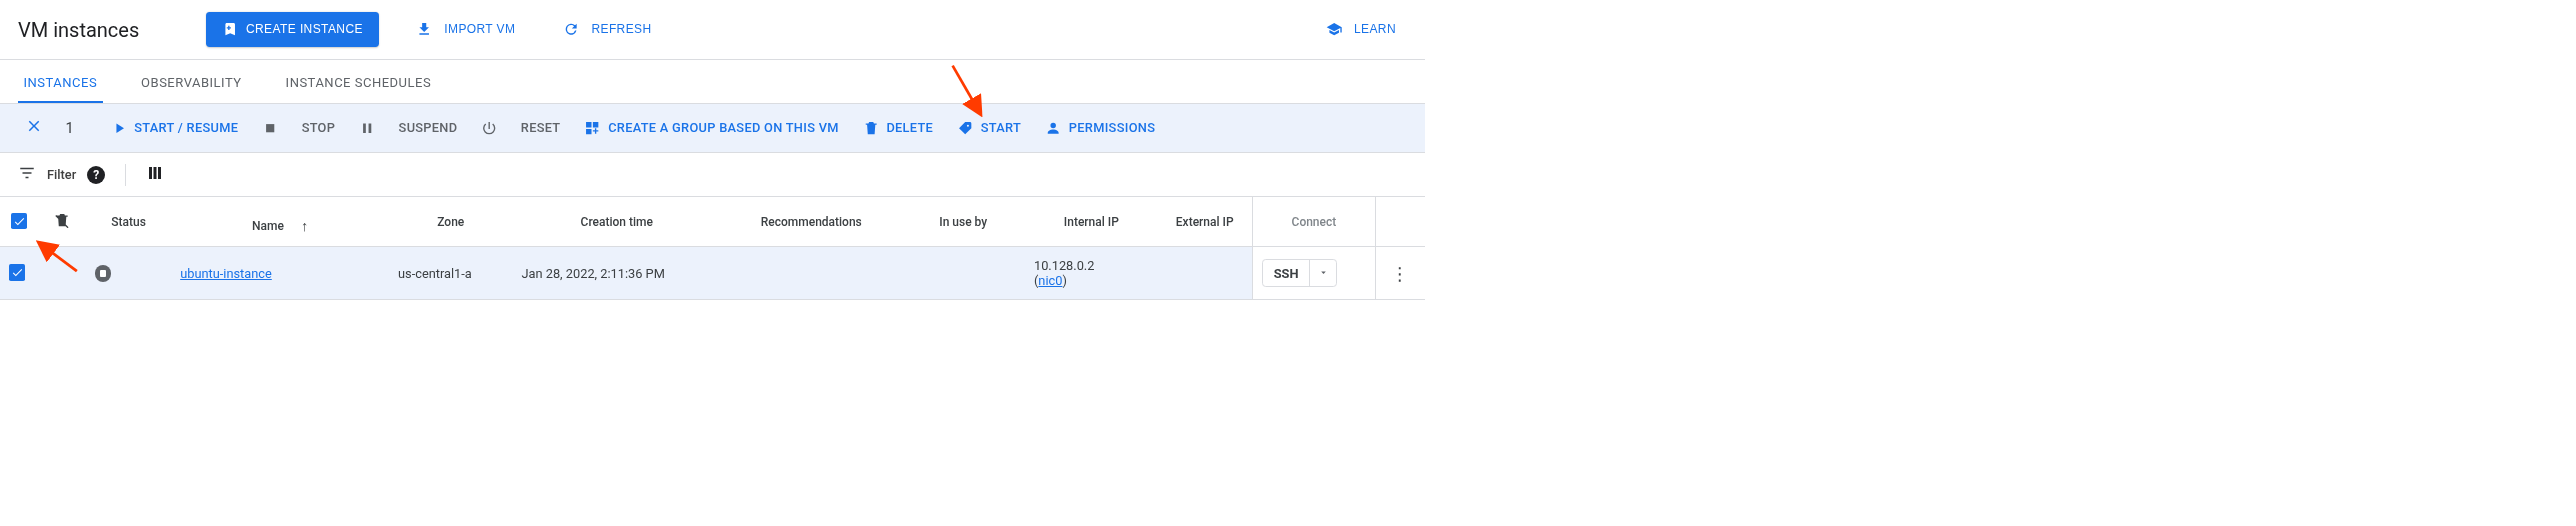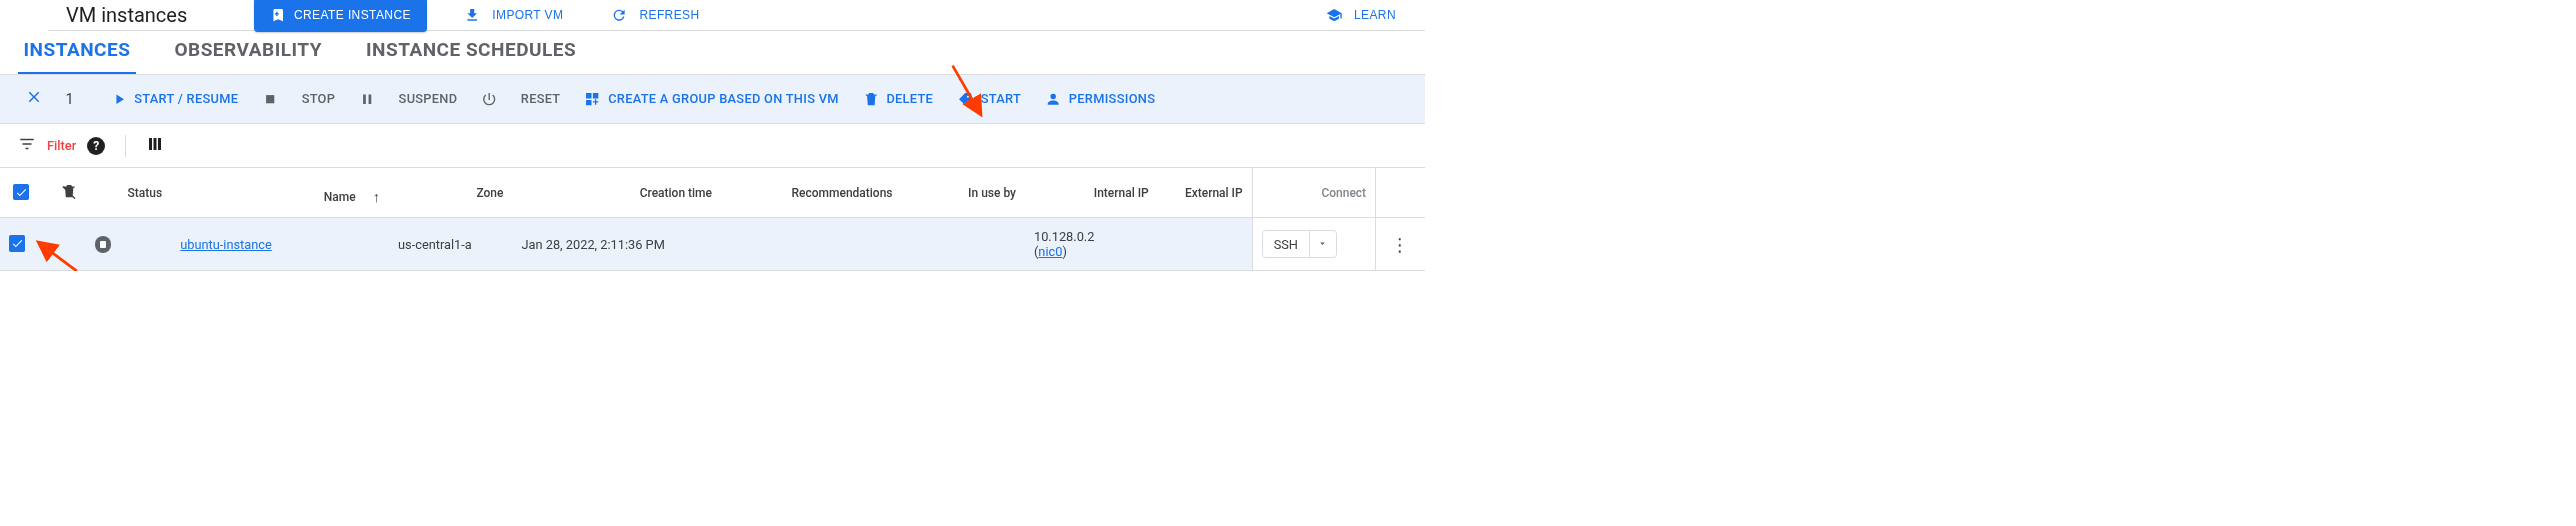--- a/index.html
+++ b/index.html
@@ -10,22 +10,21 @@
     color: #3c4043;
     background: #fff;
     width: 1425px;
   }
   .toolbar-top {
     display: flex;
     align-items: center;
     padding: 7.3px 18px;
     border-bottom: 0.9px solid #dadce0;
     gap: 25.6px;
-    height: 31px;
-    margin-left: 48px;
+    height: 60px;
   }
   .page-title {
     font-size: 20px;
     color: #202124;
     font-weight: 400;
     margin-right: 7.3px;
     min-width: 155px;
   }
   .btn {
     display: inline-flex;
@@ -53,22 +52,22 @@
   .tabs {
     display: flex;
     padding: 0 18px;
     border-bottom: 0.9px solid #dadce0;
     gap: 33px;
     height: 44px;
     align-items: flex-end;
   }
   .tab {
     padding: 11px 5.5px;
-    font-size: 19px;
-    font-weight: 700;
+    font-size: 13px;
+    font-weight: 400;
     letter-spacing: 0.5px;
     color: #5f6368;
     cursor: pointer;
     border-bottom: 2.7px solid transparent;
   }
   .tab.active { color: #1a73e8; border-bottom-color: #1a73e8; }
   .selection-bar {
     display: flex;
     align-items: center;
     background: #ecf2fc;
@@ -85,36 +84,36 @@
     cursor: pointer; font-size: 12.8px;
   }
   .sel-btn.muted { color: #5f6368; gap: 23px; }
   .sel-btn.muted svg { fill: #5f6368; }
   .filter-bar {
     display: flex; align-items: center;
     padding: 9px 18px; gap: 11px;
     border-bottom: 0.9px solid #dadce0;
     height: 44px;
   }
-  .filter-label { font-weight: 500; color: #ef4444; }
+  .filter-label { font-weight: 500; color: #404040; }
   .filter-input {
     border: none; outline: none; font-size: 12.8px;
     color: #5f6368; flex: 1; background: transparent;
   }
   .help-ico {
     width: 18px; height: 18px; border-radius: 50%;
     background: #202124; color: #fff; display: inline-flex;
     align-items: center; justify-content: center; font-weight: 700;
     cursor: pointer; font-size: 12px;
   }
   .divider-v { width: 0.9px; height: 22px; background: #dadce0; margin: 0 9px; }
   .cols-ico svg { fill: #202124; }
   .table { width: 100%; border-collapse: collapse; }
   .table th {
-    text-align: right; font-weight: 500; color: #3c4043;
+    text-align: center; font-weight: 500; color: #3c4043;
     padding: 11px 9px; font-size: 12px;
     border-bottom: 0.9px solid #dadce0;
     background: #fff;
   }
   .table td {
     padding: 11px 9px; font-size: 12.8px;
     border-bottom: 0.9px solid #dadce0;
     background: #ecf2fc;
   }
   .chk {
@@ -135,21 +134,21 @@
   .arrow-up { font-size: 14.6px; }
   .connect-cell {
     background: #fff !important;
     border-left: 0.9px solid #dadce0;
   }
   .ssh-btn {
     display: inline-flex; align-items: center;
     border: 0.9px solid #dadce0; border-radius: 3.7px;
     overflow: hidden; cursor: pointer;
   }
-  .ssh-btn span { padding: 5.5px 11px; color: #3c4043; }
+  .ssh-btn span { padding: 5.5px 11px; color: #3c4043; font-weight: bold; }
   .ssh-btn .drop { border-left: 0.9px solid #dadce0; padding: 5.5px 7.3px; }
   .more-v { font-size: 18px; cursor: pointer; color: #3c4043; padding: 0 5.5px; }
   .blacklist-ico svg { fill: #3c4043; }
   .arrow-annot {
     position: absolute; pointer-events: none;
   }
   .root { position: relative; }
   .th-connect { color: #80868b !important; border-left: 0.9px solid #dadce0; }
 </style>
 </head>

